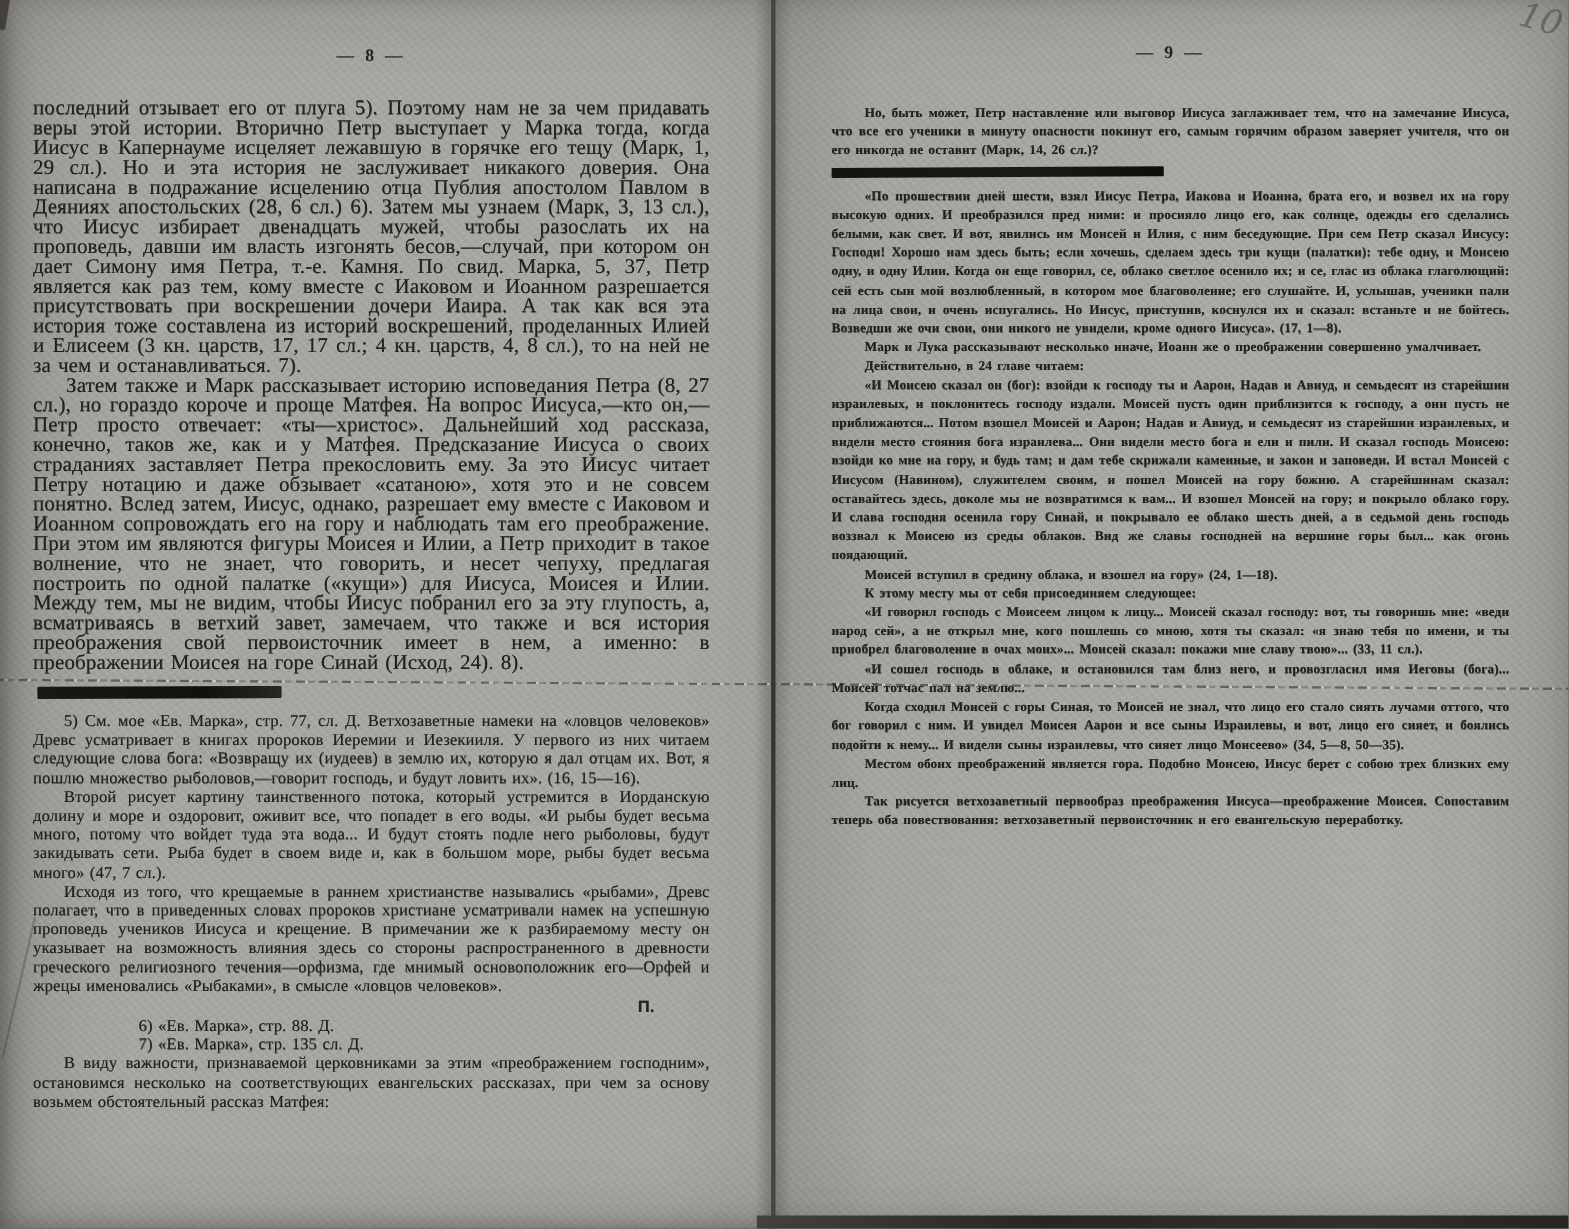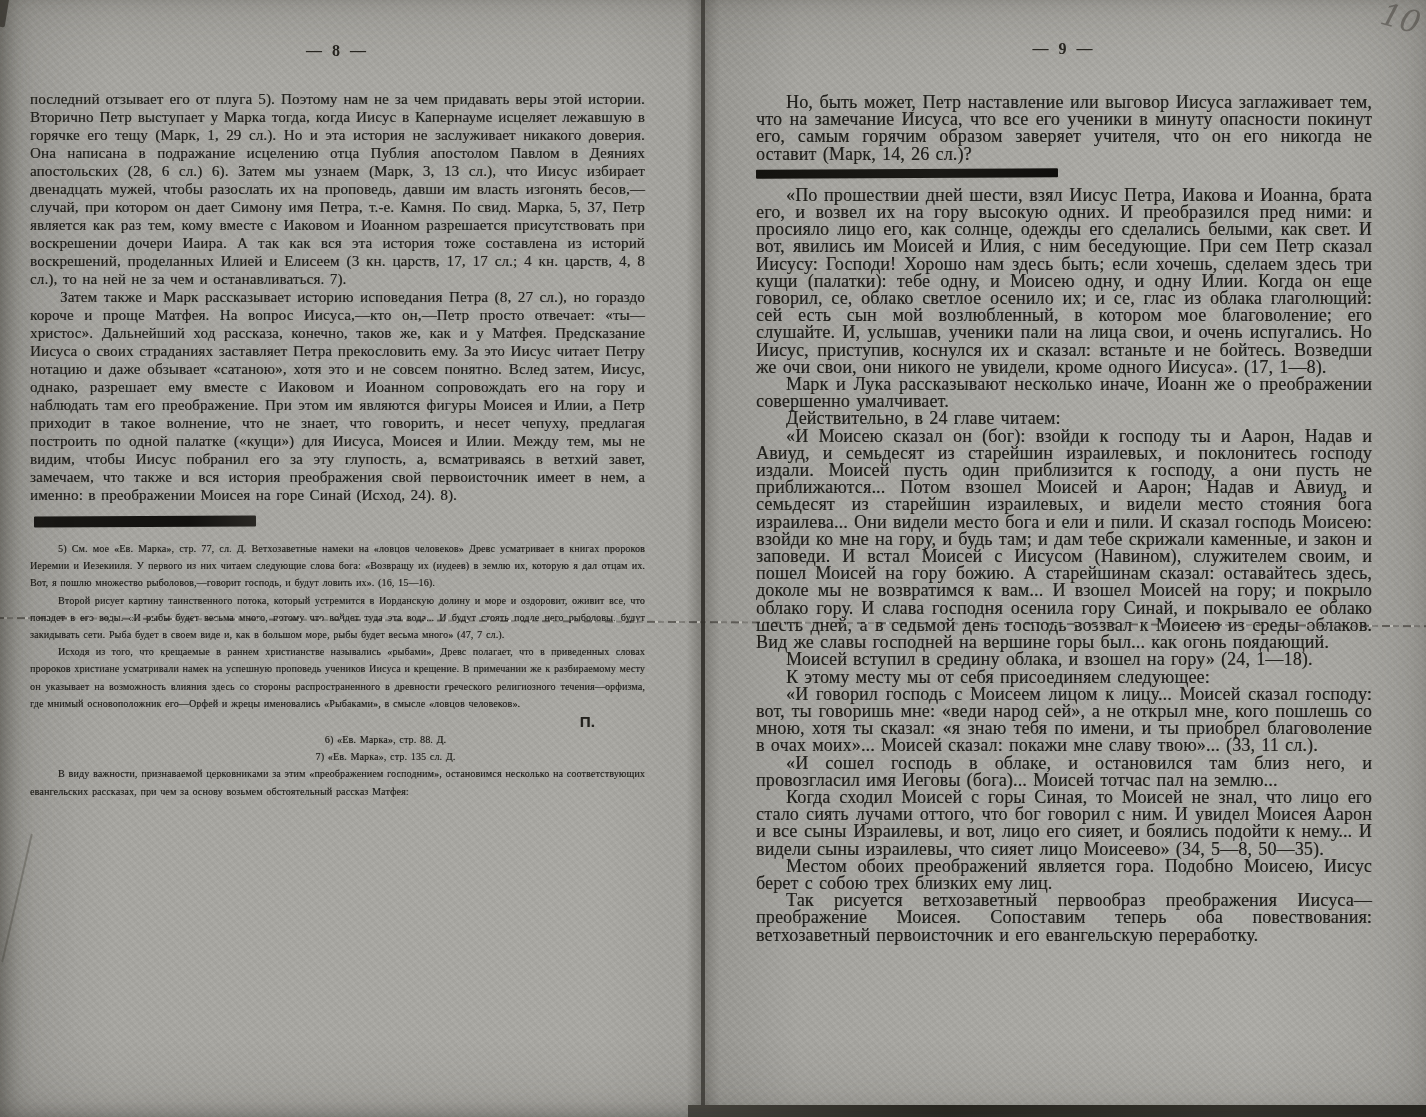--- a/index.html
+++ b/index.html
@@ -19,42 +19,42 @@
   .page-col { position:absolute; }
   .left-col  { left:30px;  top:42px; width:615px; }
   .right-col { left:756px; top:40px; width:616px; }
   .pagenum {
     text-align:center; font-size:16px; letter-spacing:3px; color:#26241f;
     margin:0 0 30px 0; font-weight:bold;
   }
   .right-col .pagenum { margin-bottom:36px; }
   .para {
     margin:0; text-align:justify; text-indent:30px;
-    font-size:15px; line-height:18px; word-spacing:1.5px; letter-spacing:0.15px;
+    font-size:19px; line-height:18px; word-spacing:1.5px; letter-spacing:0.15px;
     text-shadow:0.3px 0.3px 0.45px rgba(33,31,27,0.55);
   }
-  .right-col .para { font-size:18px; line-height:17.2px; }
+  .right-col .para { font-size:12px; line-height:17.2px;font-weight:bold; }
   .noindent { text-indent:0; }
   .fnbar {
     width:222px; height:11px; margin:12px 0 0 4px;
     background:linear-gradient(90deg,#191815,#12110f 70%,#2a2824);
     border-radius:1px; transform:rotate(-0.2deg);
   }
   .qbar {
     width:302px; height:9px; margin:6px 0 9px 0;
     background:linear-gradient(90deg,#14130f,#1b1a16 60%,#0f0e0c);
     border-radius:1px; transform:rotate(-0.3deg);
   }
   .fnblock { margin-top:13px; }
-  .fnblock .para { font-size:10px; line-height:17.2px; text-indent:28px; word-spacing:1px;font-family:Liberation Serif, serif; }
+  .fnblock .para { font-size:15px; line-height:17.2px; text-indent:28px; word-spacing:1px;font-family:Liberation Serif, serif; }
   .fnblock .sig {
     text-align:right; text-indent:0; padding-right:50px; font-weight:bold;
     font-family:"Liberation Sans","DejaVu Sans",sans-serif; font-size:15px; line-height:19px;
   }
-  .fnblock .fnref { text-indent:0; text-align:center; padding-left:96px; }
+  .fnblock .fnref { text-indent:0; text-align:left; padding-left:96px; }
   
   .gutter-shadow {
     position:absolute; left:686px; top:0; width:34px; height:1117px; pointer-events:none;
     background:linear-gradient(90deg, rgba(58,56,50,0) 0%, rgba(58,56,50,0.28) 38%, rgba(58,56,50,0.28) 62%, rgba(58,56,50,0) 100%);
   }
   .gutter-line {
     position:absolute; left:701px; top:0; width:4px; height:1117px; pointer-events:none;
     background:linear-gradient(180deg,#4a4843,#32302c 30%,#3b3934 70%,#4a4843);
   }
   .scratch-line {

